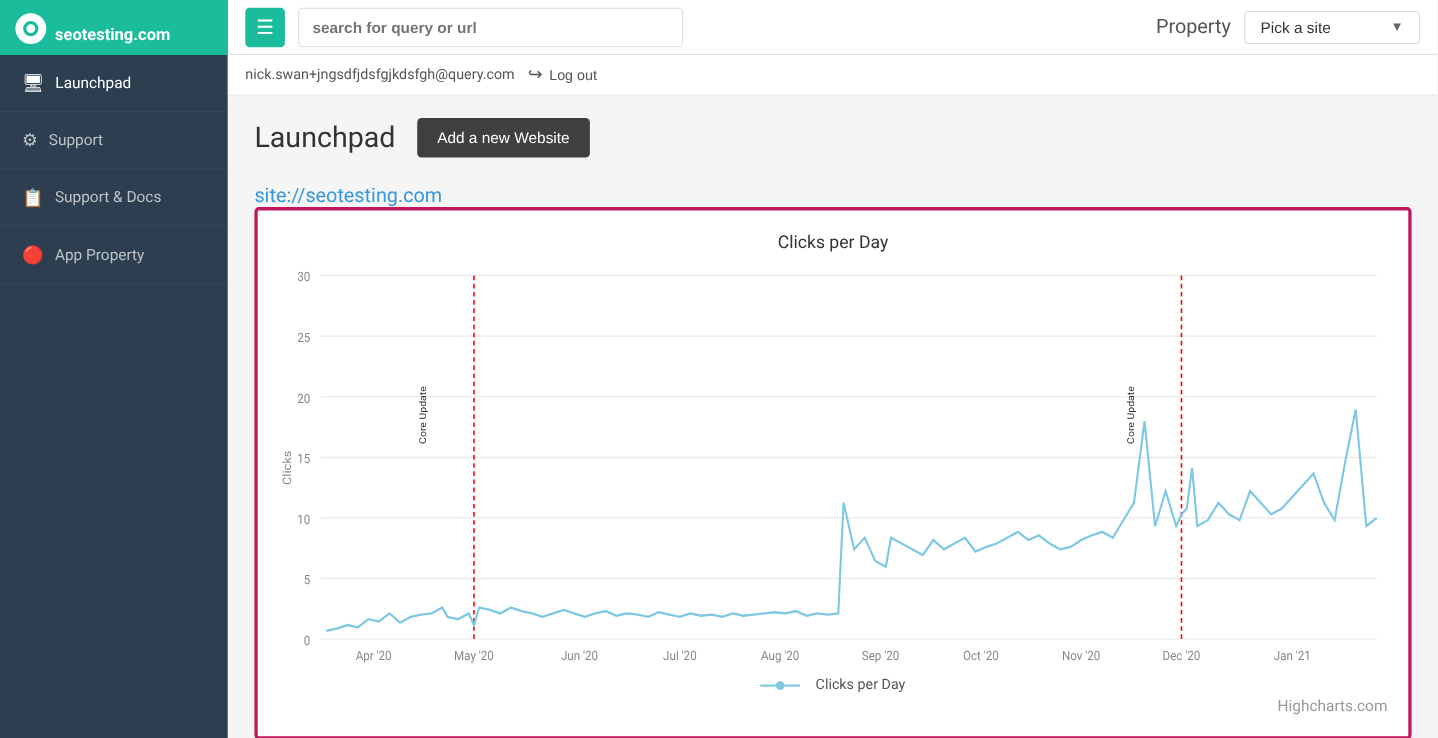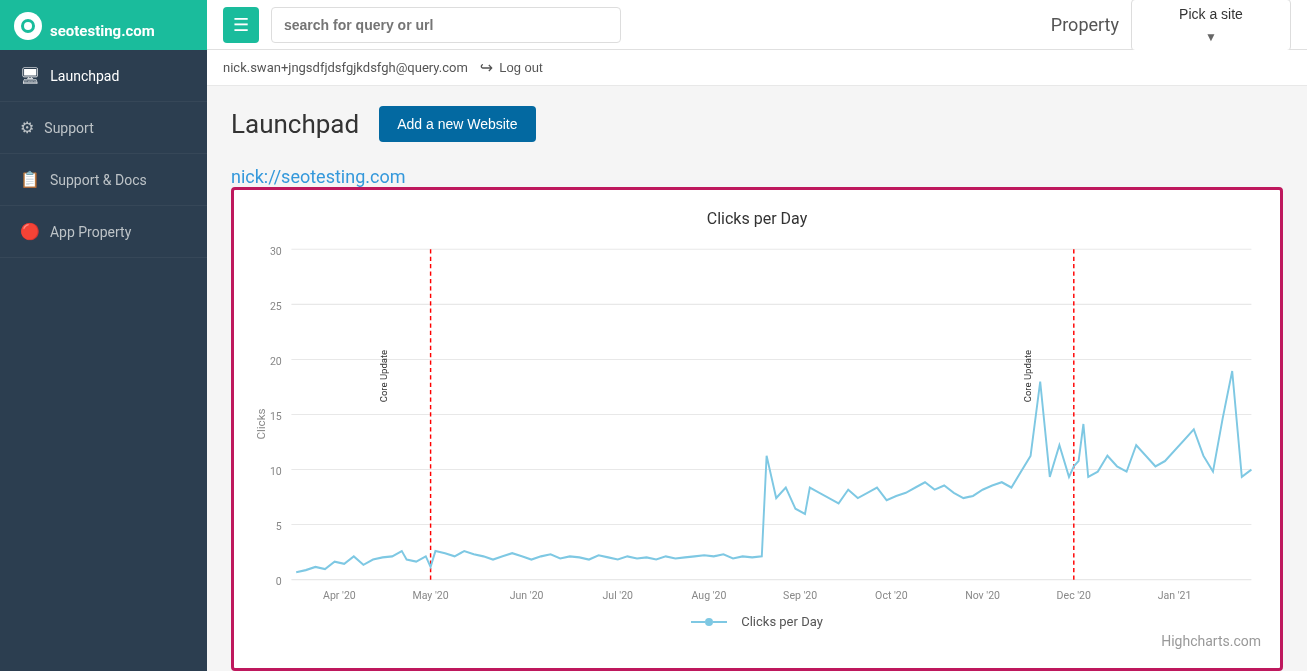--- a/index.html
+++ b/index.html
@@ -100,25 +100,24 @@
     }
     #pick-site-btn {
       background: white;
       border: 1px solid #ddd;
       border-radius: 4px;
       padding: 6px 14px;
       font-size: 14px;
       color: #333;
       cursor: pointer;
       display: flex;
-      align-items: center;
+      align-items: flex-start;
       gap: 8px;
       min-width: 160px;
       justify-content: space-between;
-      flex-direction: column;
     }
     #pick-site-btn .chevron { font-size: 12px; color: #666; }
 
     
     #userbar {
       background: white;
       padding: 8px 16px;
       display: flex;
       align-items: center;
       gap: 12px;
@@ -152,21 +151,21 @@
       align-items: center;
       gap: 20px;
       margin-bottom: 24px;
     }
     #launchpad-title {
       font-size: 26px;
       font-weight: 400;
       color: #333;
     }
     #add-website-btn {
-      background: #0369a1;
+      background: #404040;
       color: white;
       border: none;
       border-radius: 4px;
       padding: 10px 18px;
       font-size: 14px;
       cursor: pointer;
       font-weight: 500;
     }
 
     
@@ -266,21 +265,21 @@
       <span>Log out</span>
     </button>
   </div>
 
   <div id="content">
     <div id="launchpad-header">
       <h1 id="launchpad-title">Launchpad</h1>
       <button id="add-website-btn">Add a new Website</button>
     </div>
 
-    <a id="site-url" href="#">nick://seotesting.com</a>
+    <a id="site-url" href="#">site://seotesting.com</a>
 
     <div id="chart-container">
       <div id="chart-title">Clicks per Day</div>
       <div id="chart-area">
         <svg id="chart-svg" viewBox="0 0 1050 340" preserveAspectRatio="none">
 
           <text x="30" y="10" font-size="11" fill="#888" text-anchor="end">30</text>
           <line x1="40" y1="5" x2="1040" y2="5" stroke="#e8e8e8" stroke-width="1"></line>
           <text x="30" y="62" font-size="11" fill="#888" text-anchor="end">25</text>
           <line x1="40" y1="57" x2="1040" y2="57" stroke="#e8e8e8" stroke-width="1"></line>

